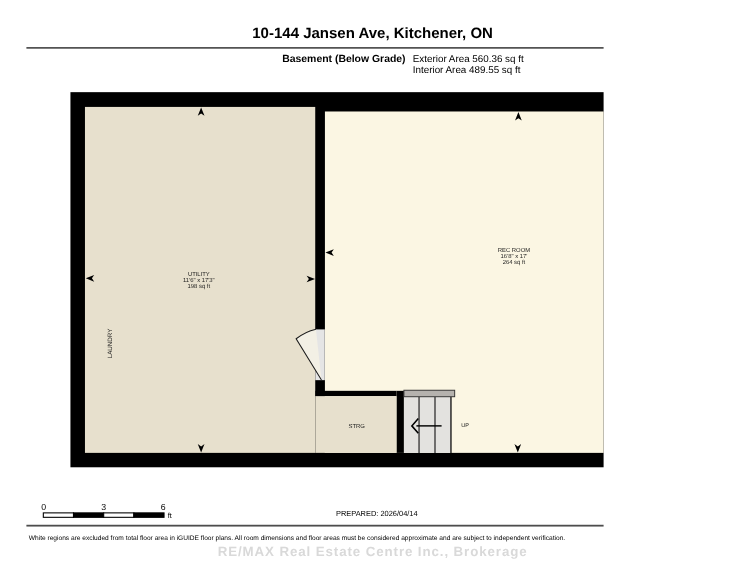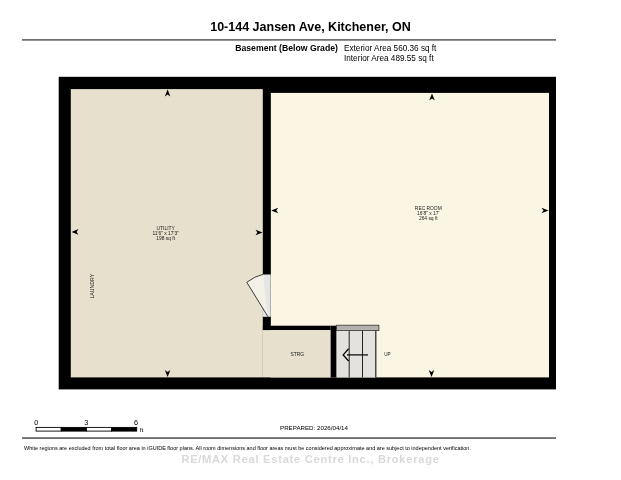--- a/index.html
+++ b/index.html
@@ -1,16 +1,16 @@
 <!DOCTYPE html>
 <html><head>
 <meta charset="utf-8">
 <style>
 html,body{margin:0;padding:0;background:#ffffff;}
-#page{position:relative;width:556px;height:480px;overflow:hidden;font-family:"Liberation Sans",sans-serif;}
+#page{position:relative;width:503px;height:480px;overflow:hidden;font-family:"Liberation Sans",sans-serif;}
 svg{display:block;}
 </style>
 </head>
 <body>
 <div id="page">
 <svg width="621" height="480" viewBox="0 0 621 480">
 
   <rect x="0" y="0" width="621" height="480" fill="#ffffff"></rect>
 
   <text x="310.5" y="31.3" font-size="12.5" font-weight="bold" fill="#000000" text-anchor="middle">10-144 Jansen Ave, Kitchener, ON</text>

